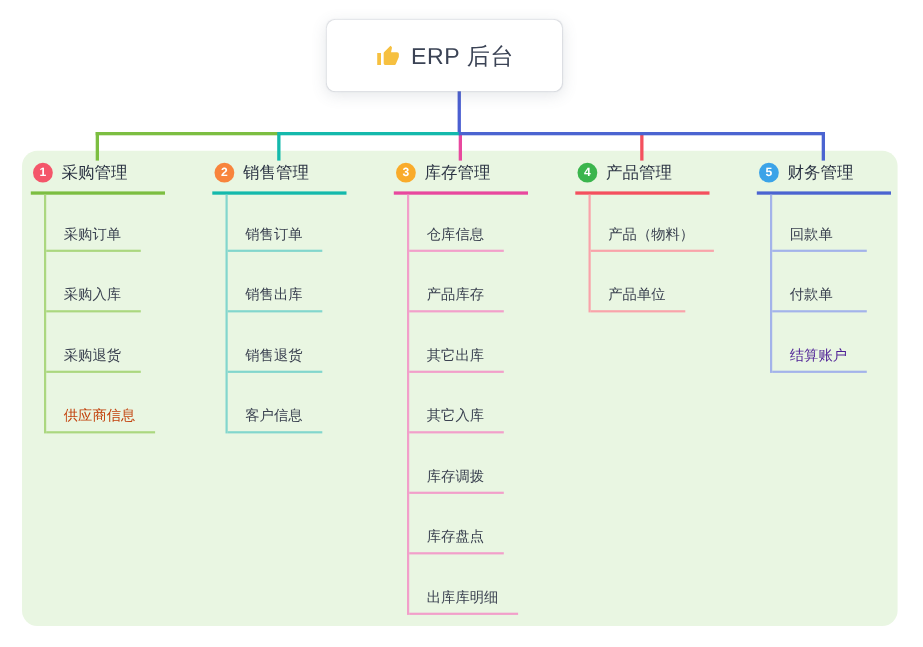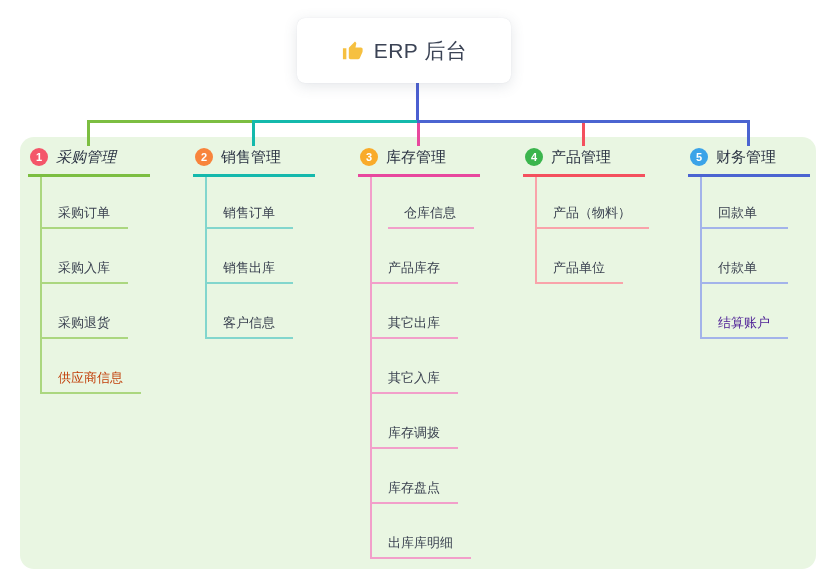--- a/index.html
+++ b/index.html
@@ -74,49 +74,50 @@
       <div class="conn drop" style="left: 582px; background: rgb(244, 80, 94);"></div>
       <div class="conn drop" style="left: 747px; background: rgb(75, 100, 209);"></div>
     </div>
 
   <div class="panel"></div>
 
   <div id="branches">
     <div class="branch" style="left: 28px;">
       <div class="branch-header" style="border-bottom-color: rgb(124, 190, 65);">
         <span class="badge" style="background: rgb(244, 86, 106);">1</span>
-        <span class="branch-label" style="color: rgb(44, 52, 68); font-style: italic;">采购管理</span>
+        <span class="branch-label" style="color: rgb(44, 52, 68);">采购管理</span>
       </div>
       <div class="branch-body" style="border-left-color: rgb(171, 215, 127);">
           <div class="sub-item" style="border-bottom-color: rgb(171, 215, 127); color: rgb(58, 65, 80);">采购订单</div>
           <div class="sub-item" style="border-bottom-color: rgb(171, 215, 127); color: rgb(58, 65, 80);">采购入库</div>
           <div class="sub-item" style="border-bottom-color: rgb(171, 215, 127); color: rgb(58, 65, 80);">采购退货</div>
           <div class="sub-item" style="border-bottom-color: rgb(171, 215, 127); color: #c2410c;">供应商信息</div>
         </div>
     </div>
 
     <div class="branch" style="left: 193px;">
       <div class="branch-header" style="border-bottom-color: rgb(20, 185, 172);">
         <span class="badge" style="background: rgb(248, 132, 60);">2</span>
         <span class="branch-label" style="color: rgb(44, 52, 68);">销售管理</span>
       </div>
       <div class="branch-body" style="border-left-color: rgb(130, 214, 205);">
           <div class="sub-item" style="border-bottom-color: rgb(130, 214, 205); color: rgb(58, 65, 80);">销售订单</div>
           <div class="sub-item" style="border-bottom-color: rgb(130, 214, 205); color: rgb(58, 65, 80);">销售出库</div>
+          <div class="sub-item" style="border-bottom-color: rgb(130, 214, 205); color: rgb(58, 65, 80);">销售退货</div>
           <div class="sub-item" style="border-bottom-color: rgb(130, 214, 205); color: rgb(58, 65, 80);">客户信息</div>
         </div>
     </div>
 
     <div class="branch" style="left: 358px;">
       <div class="branch-header" style="border-bottom-color: rgb(232, 72, 158);">
         <span class="badge" style="background: rgb(249, 171, 42);">3</span>
         <span class="branch-label" style="color: rgb(44, 52, 68);">库存管理</span>
       </div>
       <div class="branch-body" style="border-left-color: rgb(242, 159, 202);">
-          <div class="sub-item" style="border-bottom-color: rgb(242, 159, 202); color: rgb(58, 65, 80); margin-left: 16px;">仓库信息</div>
+          <div class="sub-item" style="border-bottom-color: rgb(242, 159, 202); color: rgb(58, 65, 80);">仓库信息</div>
           <div class="sub-item" style="border-bottom-color: rgb(242, 159, 202); color: rgb(58, 65, 80);">产品库存</div>
           <div class="sub-item" style="border-bottom-color: rgb(242, 159, 202); color: rgb(58, 65, 80);">其它出库</div>
           <div class="sub-item" style="border-bottom-color: rgb(242, 159, 202); color: rgb(58, 65, 80);">其它入库</div>
           <div class="sub-item" style="border-bottom-color: rgb(242, 159, 202); color: rgb(58, 65, 80);">库存调拨</div>
           <div class="sub-item" style="border-bottom-color: rgb(242, 159, 202); color: rgb(58, 65, 80);">库存盘点</div>
           <div class="sub-item" style="border-bottom-color: rgb(242, 159, 202); color: rgb(58, 65, 80);">出库库明细</div>
         </div>
     </div>
 
     <div class="branch" style="left: 523px;">

